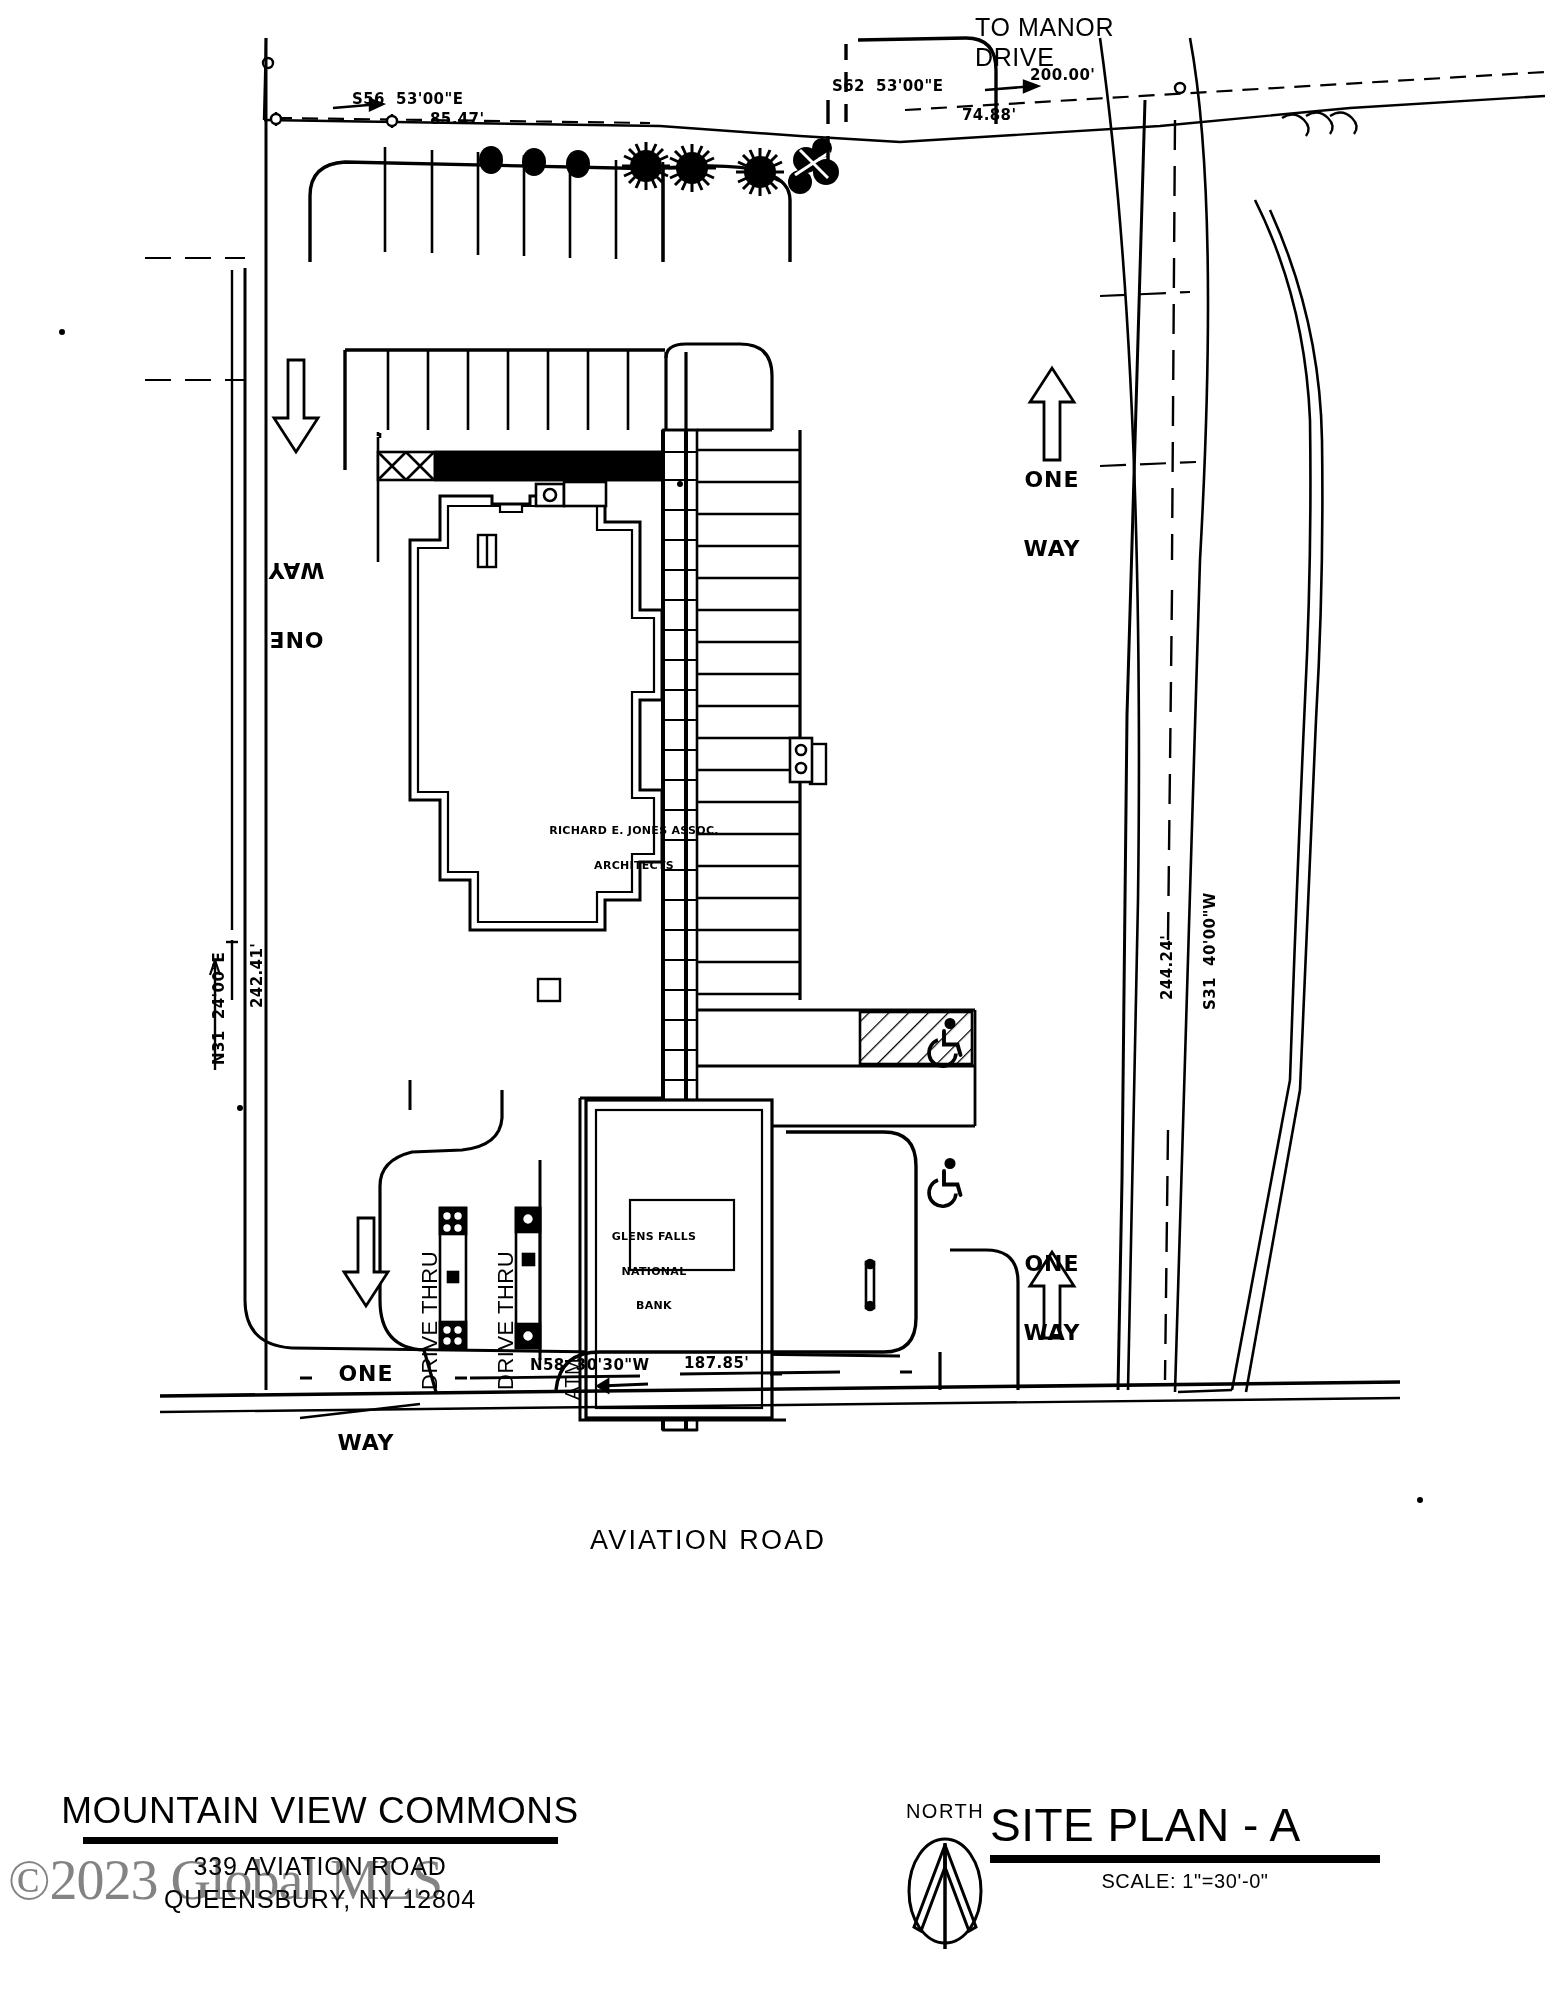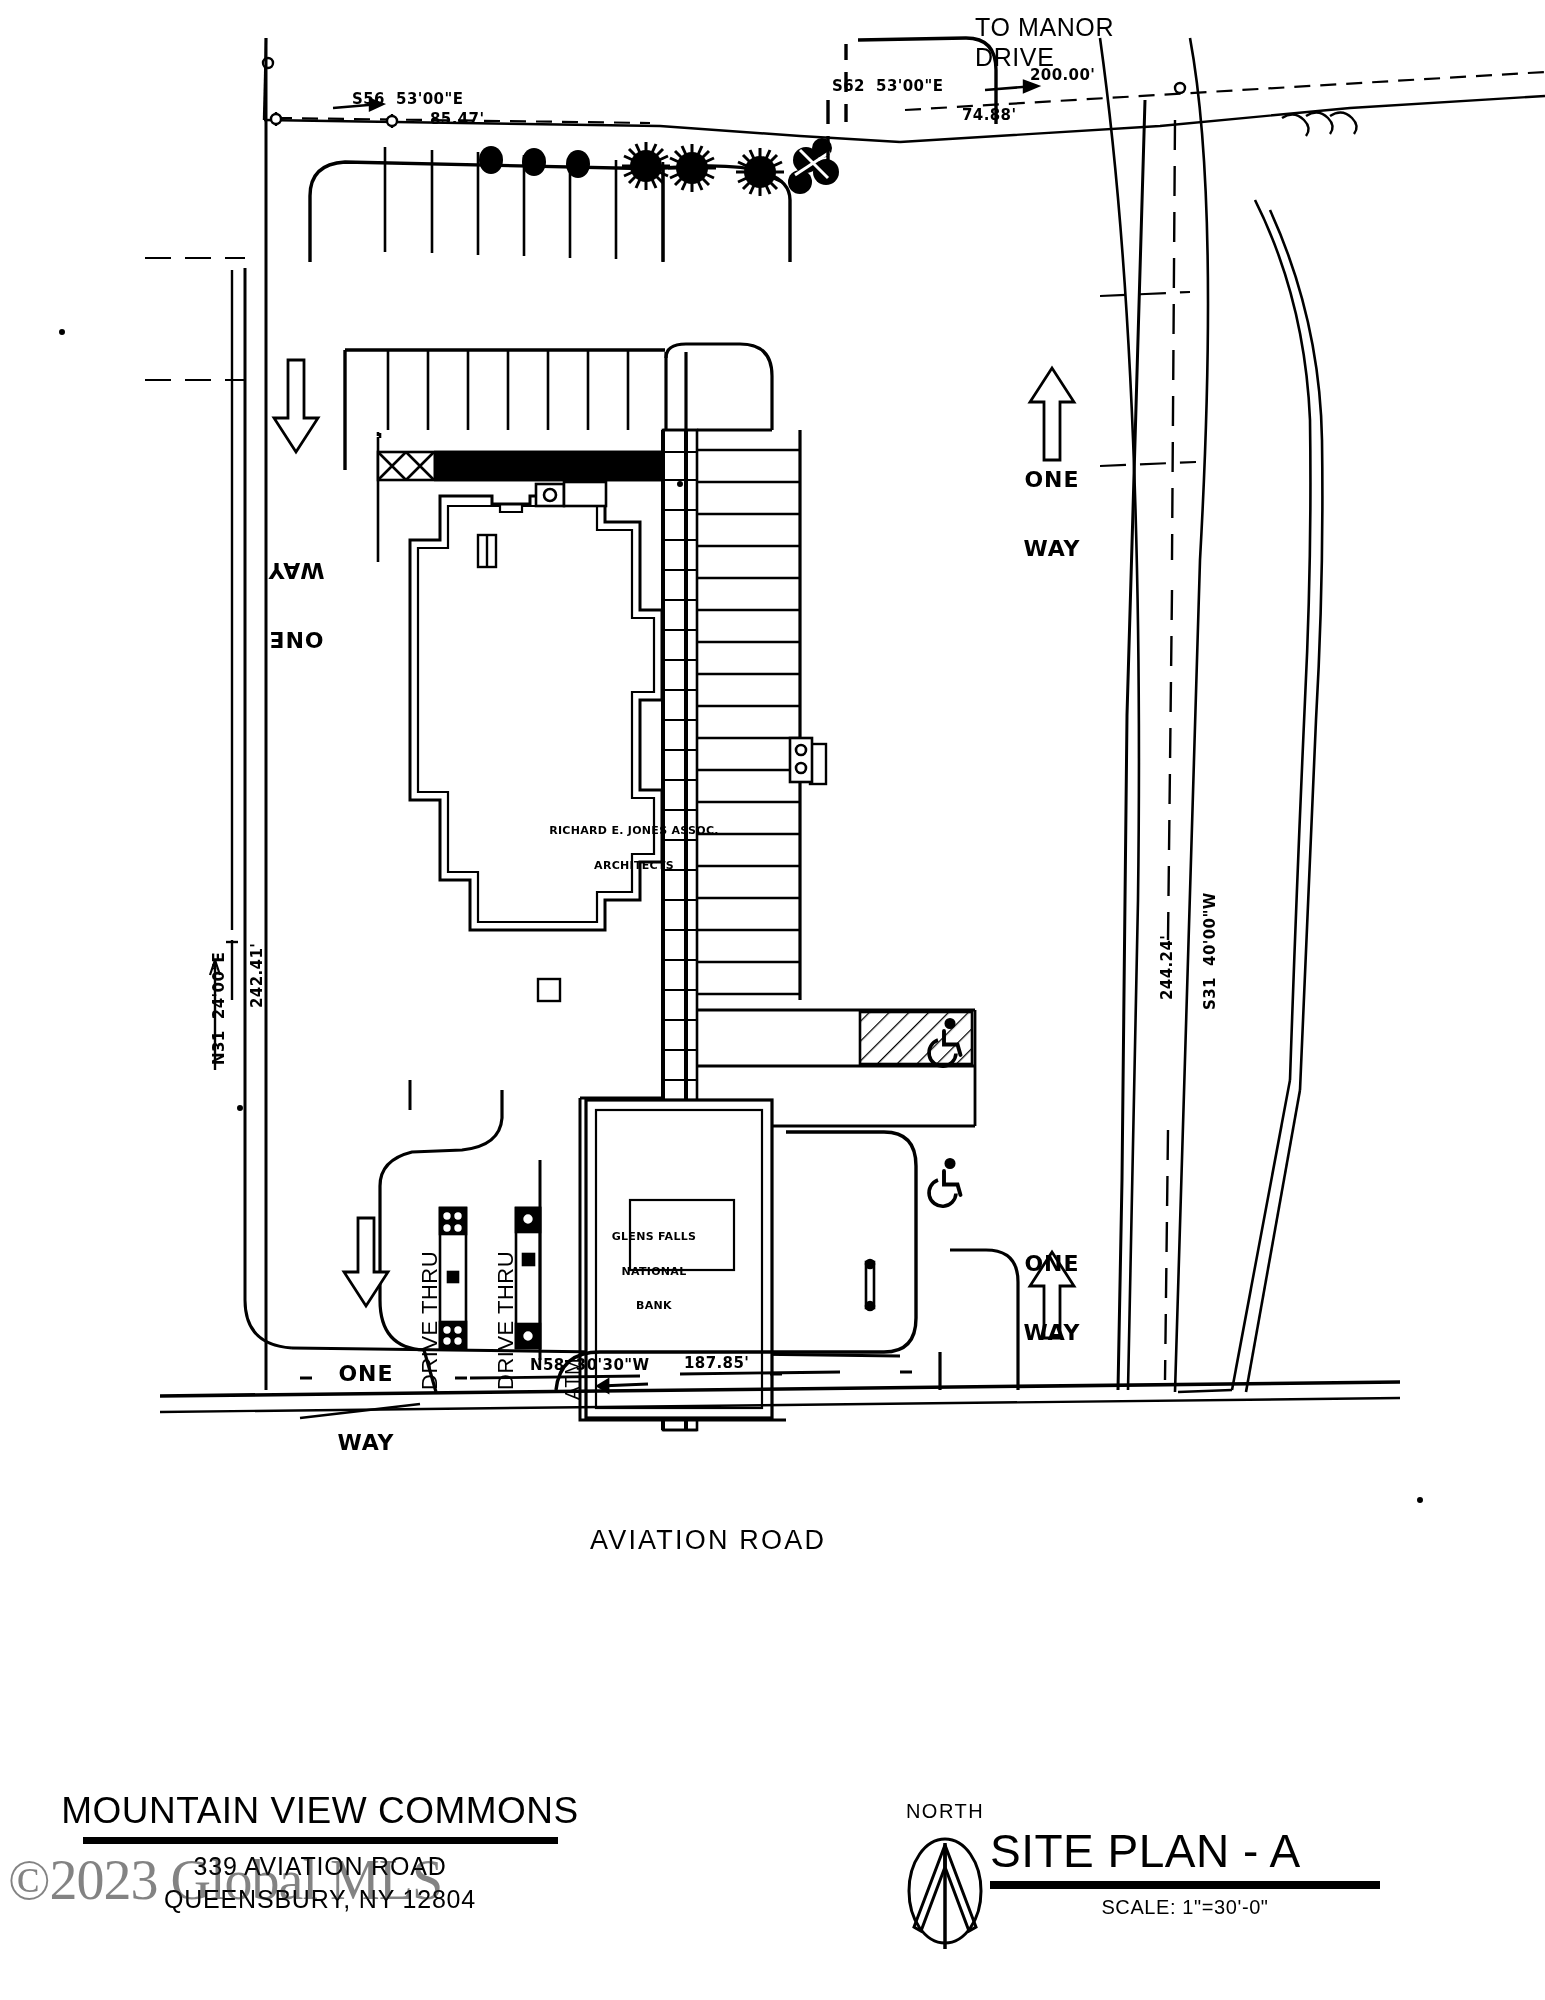--- a/index.html
+++ b/index.html
@@ -103,21 +103,20 @@
   .tb-addr{
     font-size:25px;
     letter-spacing:0.8px;
     line-height:1.3;
     font-family:"Liberation Sans", sans-serif;
   }
   .tb-right{
     position:absolute;
     left:990px; top:18px;
     width:540px;
-    margin-top:26px;
   }
   .tb-sheet{
     font-size:46px;
     letter-spacing:0.5px;
     font-family:"Liberation Sans", sans-serif;
     white-space:pre;
   }
   .tb-sheet-rule{
     width:390px; height:8px; background:#000; margin:3px 0 7px 0;
   }

